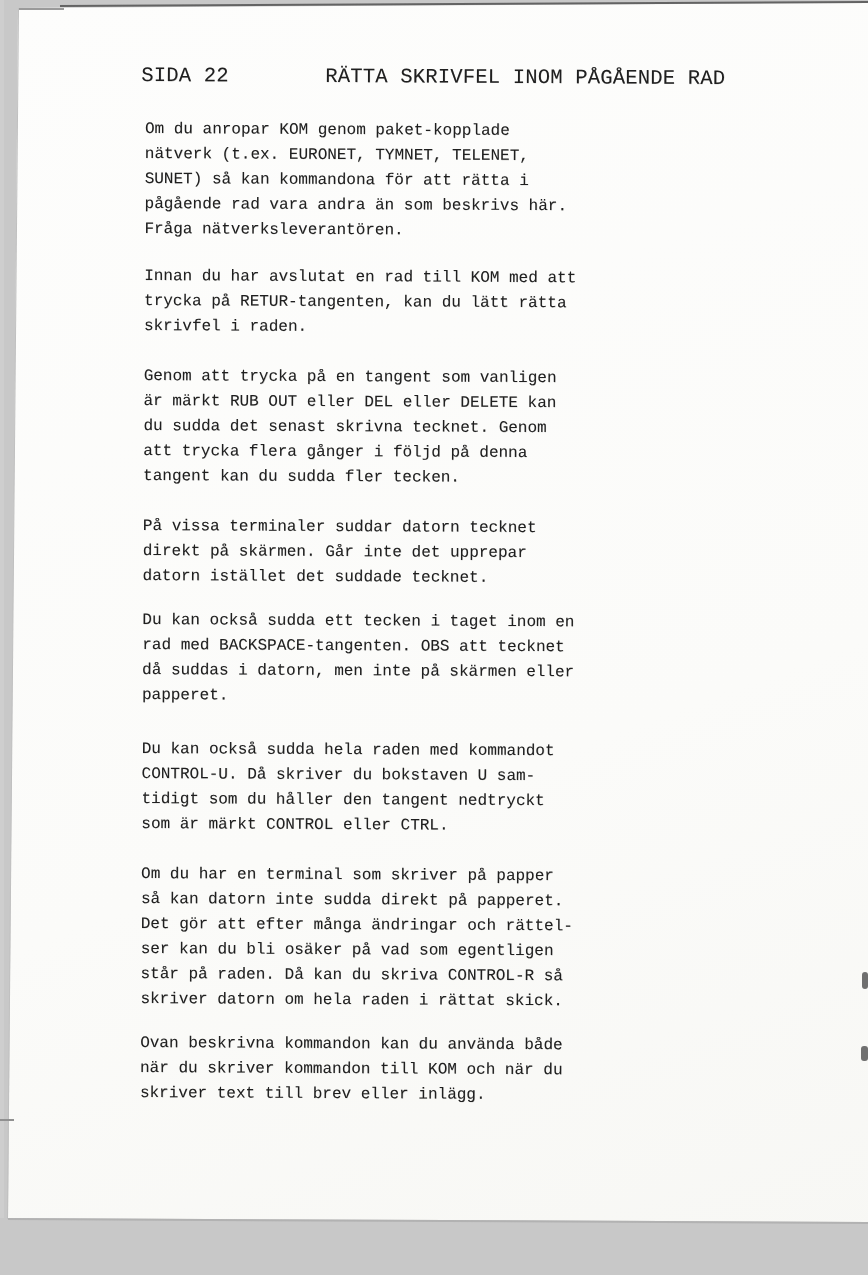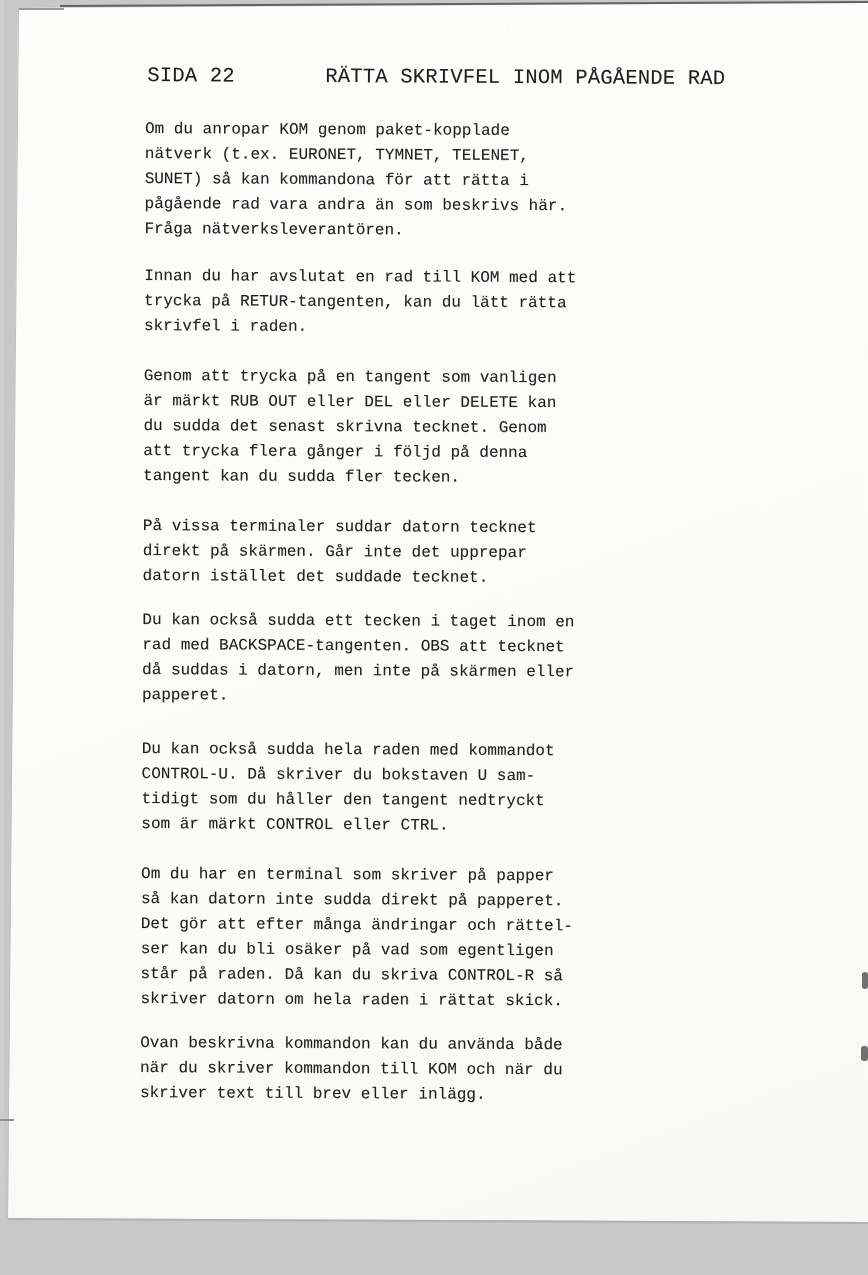--- a/index.html
+++ b/index.html
@@ -67,21 +67,21 @@
   }
   .hdr-label, .hdr-title {
     position: absolute;
     top: 63px;
     font-size: 20.5px;
     line-height: 25px;
     letter-spacing: 0.2px;
     white-space: pre;
     text-shadow: 0.3px 0.3px 0 rgba(25,25,25,0.3);
   }
-  .hdr-label { left: 147px; text-align: right; }
+  .hdr-label { left: 141px; text-align: right; }
   .hdr-title { left: 325px; }
   .para {
     position: absolute;
     left: 145px;
     font-size: 16px;
     line-height: 25px;
     white-space: pre;
     letter-spacing: 0;
     text-shadow: 0.3px 0.3px 0 rgba(25,25,25,0.28);
   }

